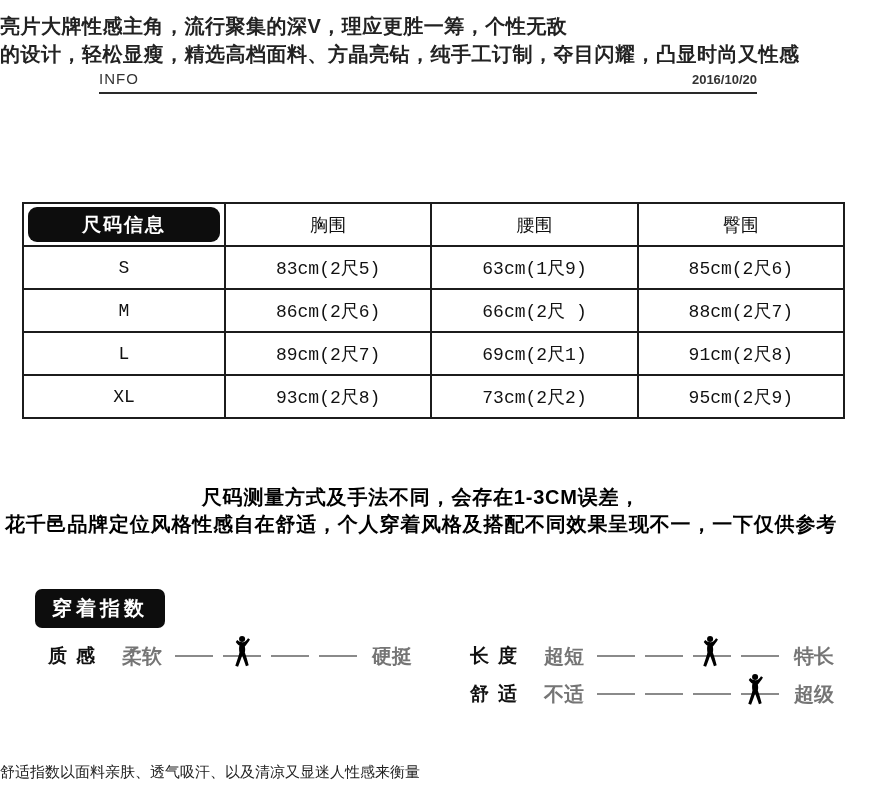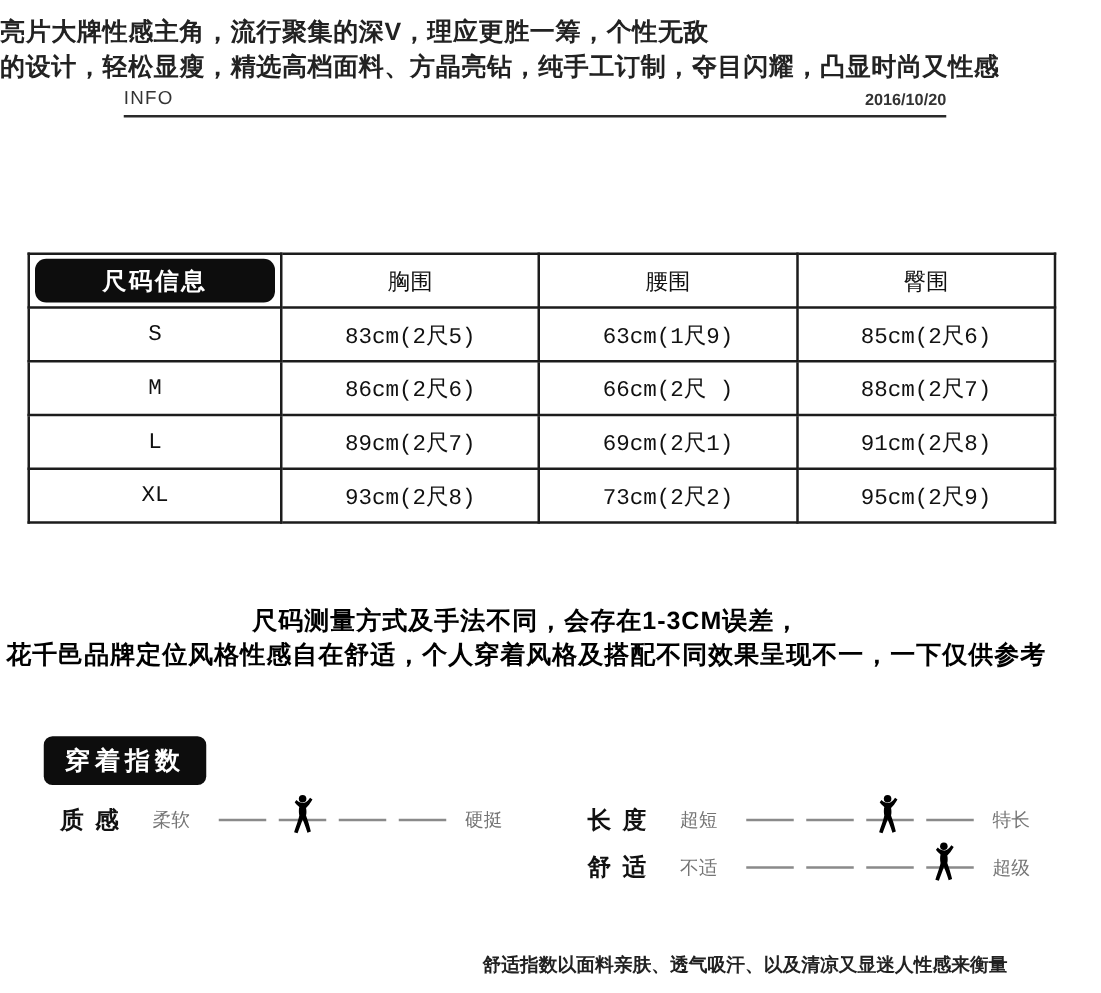--- a/index.html
+++ b/index.html
@@ -73,21 +73,21 @@
     position:absolute; top:638px; left:48px;
     display:flex; column-gap:60px;
   }
   .metric-col { display:flex; flex-direction:column; }
   .metric { display:flex; align-items:center; height:36px; margin-bottom:2px; }
   .m-label {
     width:58px; font-size:19px; font-weight:bold;
     letter-spacing:9px; white-space:nowrap; color:#111;
   }
   .m-min, .m-max {
-    width:38px; font-size:15px; font-weight:normal;
+    width:38px; font-size:20px; font-weight:bold;
     color:#757575; white-space:nowrap;
   }
   .m-min { margin-left:16px; }
   .m-max { margin-left:15px; }
   .m-line {
     position:relative; width:182px; margin-left:15px;
     display:flex; gap:10px; align-items:center;
   }
   .seg { flex:1; height:2px; background:#8a8a8a; }
   .dancer {
@@ -95,21 +95,21 @@
     transform:translateX(-50%);
   }
   .dancer svg { width:100%; height:100%; fill:#000; }
   .level-1 { left:12.5%; }
   .level-2 { left:37.5%; }
   .level-3 { left:62.5%; }
   .level-4 { left:87.5%; }
 
   .footnote {
     position:absolute; top:763px; left:0; width:806px;
-    text-align:right; font-size:15px; font-weight:bold; color:#222;
+    text-align:left; font-size:15px; font-weight:normal; color:#222;
   }
 </style>
 </head>
 <body>
 
 <div class="page">
 
   <div class="intro">
     <div>亮片大牌性感主角，流行聚集的深V，理应更胜一筹，个性无敌</div>
     <div>的设计，轻松显瘦，精选高档面料、方晶亮钻，纯手工订制，夺目闪耀，凸显时尚又性感</div>

